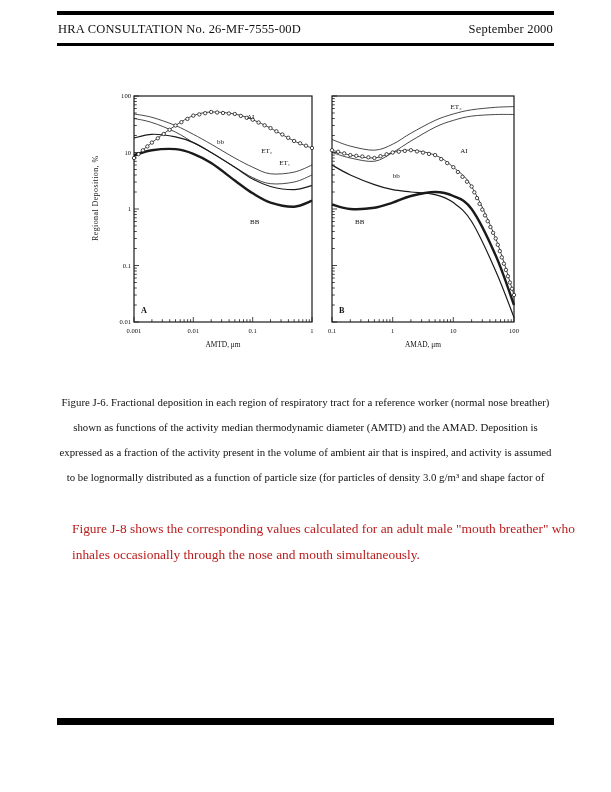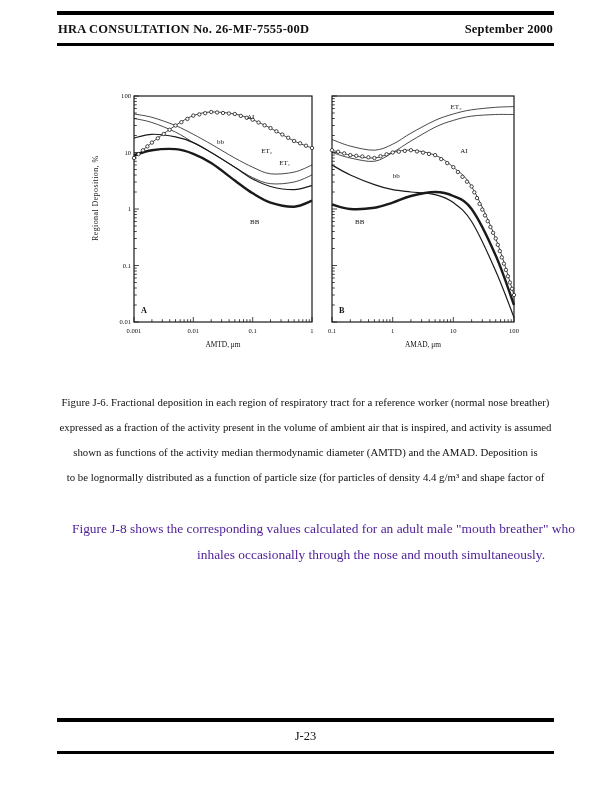--- a/index.html
+++ b/index.html
@@ -7,32 +7,32 @@
     width:611px;height:792px;position:relative;margin:0 auto;
     background:#ffffff;color:#111;
     font-family:"Liberation Serif","DejaVu Serif",serif;
     overflow:hidden;
   }
   .rule{background:#000;margin:0 57px;}
   .rule-top{height:4px;margin-top:11px;}
   .rule-header{height:3px;}
   .header{
     display:flex;justify-content:space-between;align-items:baseline;
-    margin:7px 58px 6px 58px;font-weight:bold;font-size:12.5px;letter-spacing:0.2px;
+    margin:7px 58px 6px 58px;font-weight:normal;font-size:12.5px;letter-spacing:0.2px;
   }
   .figure-row{display:flex;justify-content:center;align-items:stretch;margin-top:42px;}
   .ytitle{
     writing-mode:vertical-rl;transform:rotate(180deg);
     text-align:center;font-size:8px;color:#222;height:240px;margin-top:-10px;
     letter-spacing:0.4px;
   }
   svg text{font-family:"Liberation Serif","DejaVu Serif",serif;fill:#111;}
   .caption{margin:34px auto 0;width:492px;text-align:center;font-size:10.8px;color:#111;}
   .caption .tline{line-height:25px;white-space:nowrap;}
-  .bodytext{margin:26px 66px 0 72px;font-size:13.4px;color:#4c1d95;text-align:right;}
+  .bodytext{margin:26px 66px 0 72px;font-size:13.4px;color:#b91c1c;}
   .bodytext .tline{line-height:26px;white-space:nowrap;}
   .footer{position:absolute;left:0;right:0;top:718px;}
   .rule-fa{height:4px;background:#000;margin:0 57px;}
   .rule-fb{height:3px;background:#000;margin:0 57px;}
   .pagenum{text-align:center;font-size:12.5px;margin:7px 0 7px 0;}
 </style>
 </head>
 <body>
 
 <div class="page">
@@ -292,29 +292,28 @@
         <circle cx="189.9" cy="188.2" r="1.7" fill="#fff" stroke="#1a1a1a" stroke-width="0.8"></circle>
         <circle cx="191.9" cy="194.5" r="1.7" fill="#fff" stroke="#1a1a1a" stroke-width="0.8"></circle>
         <circle cx="194.0" cy="200.8" r="1.7" fill="#fff" stroke="#1a1a1a" stroke-width="0.8"></circle>
         <circle cx="196.0" cy="207.0" r="1.7" fill="#fff" stroke="#1a1a1a" stroke-width="0.8"></circle>
         <text x="142.2" y="64.5" font-size="7">AI</text>
       </svg>
   </div>
 
   <div class="caption">
       <div class="tline">Figure J-6.  Fractional deposition in each region of respiratory tract for a reference worker (normal nose breather)</div>
+      <div class="tline">shown as functions of the activity median thermodynamic diameter (AMTD) and the AMAD.  Deposition is</div>
       <div class="tline">expressed as a fraction of the activity present in the volume of ambient air that is inspired, and activity is assumed</div>
-      <div class="tline">shown as functions of the activity median thermodynamic diameter (AMTD) and the AMAD.  Deposition is</div>
-      <div class="tline">to be lognormally distributed as a function of particle size (for particles of density 4.4 g/m³ and shape factor of</div>
+      <div class="tline">to be lognormally distributed as a function of particle size (for particles of density 3.0 g/m³ and shape factor of</div>
     </div>
 
   <div class="bodytext">
       <div class="tline">Figure J-8 shows the corresponding values calculated for an adult male "mouth breather" who</div>
       <div class="tline">inhales occasionally through the nose and mouth simultaneously.</div>
     </div>
 
   <div class="footer">
     <div class="rule-fa"></div>
-    <div class="pagenum">J-23</div>
     <div class="rule-fb"></div>
   </div>
 
 </div>
 
 </body></html>

